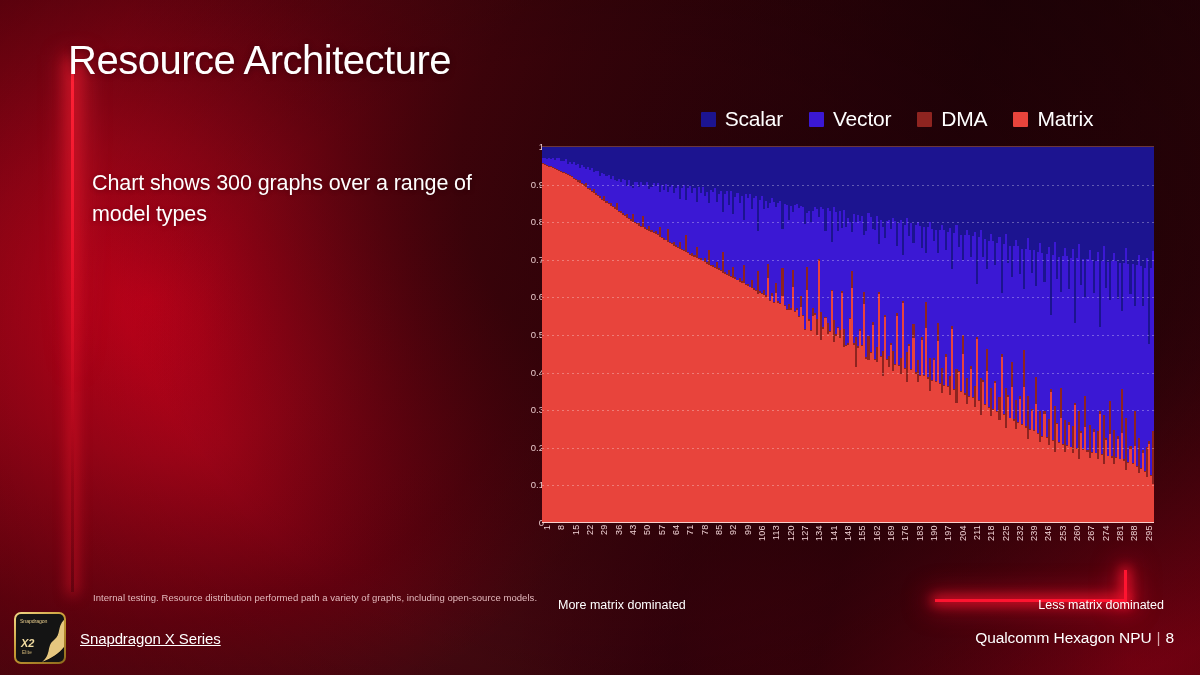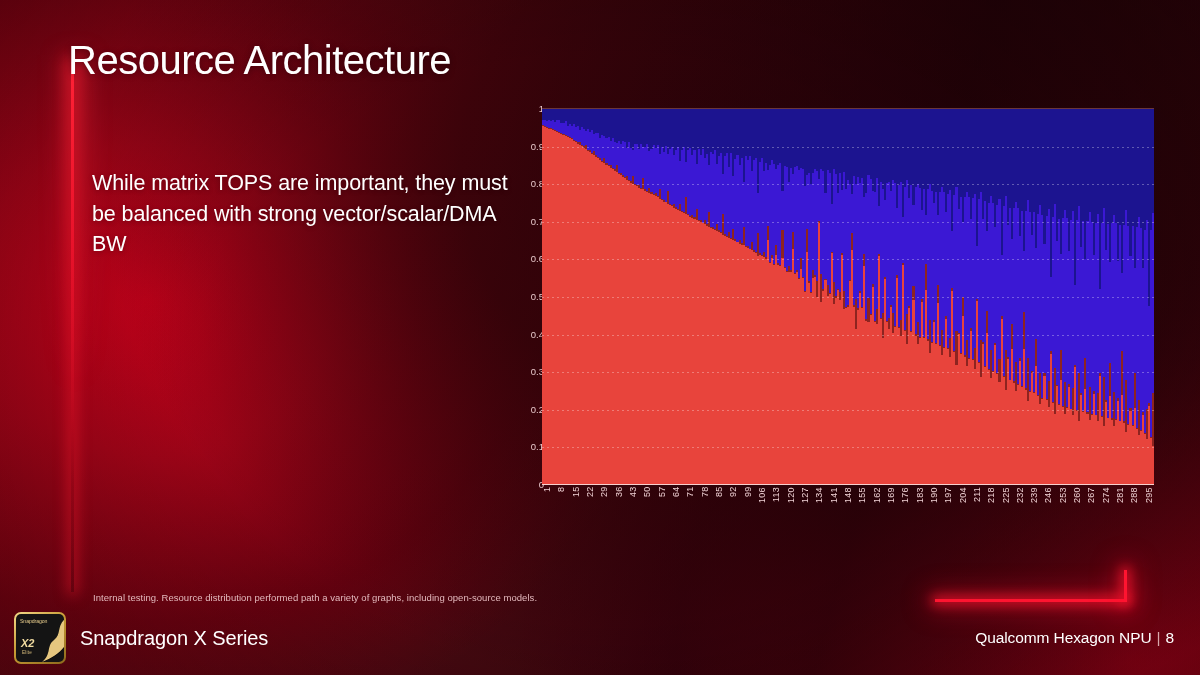--- a/index.html
+++ b/index.html
@@ -76,21 +76,21 @@
 
   
   #footer-left{position:absolute;left:14px;top:612px;display:flex;align-items:center;gap:14px;}
   #logo{width:52px;height:52px;border-radius:7px;background:linear-gradient(145deg,#f3d98a,#c79b35 45%,#8d6a1c);
     padding:2px;box-sizing:border-box;}
   #logo-in{width:100%;height:100%;border-radius:5px;background:#141414;position:relative;overflow:hidden;}
   #logo-txt{position:absolute;left:4px;top:4px;font-size:5.2px;color:#e8cd8c;letter-spacing:-0.1px;}
   #logo-x2{position:absolute;left:5px;top:24px;font-size:11px;color:#f0dba0;font-weight:700;font-style:italic;line-height:1;}
   #logo-elite{position:absolute;left:6px;top:36px;font-size:4.6px;color:#d8bd7c;letter-spacing:0.2px;}
   #logo-swoosh{position:absolute;right:-6px;top:2px;width:34px;height:48px;}
-  #footer-txt1{font-size:20px;color:#fff;letter-spacing:-0.1px;}
+  #footer-txt1{font-size:15px;color:#fff;letter-spacing:-0.1px;text-decoration:underline;}
   #footer-txt2{font-size:15px;color:#fff;font-weight:700;letter-spacing:-0.1px;margin-top:2px;}
   #footer-right{position:absolute;right:26px;top:629px;font-size:15.5px;color:#fff;letter-spacing:-0.1px;}
   #footer-right .sep{color:#d9a9ad;margin:0 5px;}
 </style>
 </head>
 <body>
 
 <div id="bg">
   <div class="bg-base"></div>
   <div class="bg-g1"></div>
@@ -100,27 +100,45 @@
   <div class="bg-vig"></div>
   <div class="edge-left-glow"></div>
   <div class="edge-left"></div>
   <div class="neon-h"></div>
   <div class="neon-v"></div>
 </div>
 
 <div id="title">Resource Architecture</div>
 
 <div id="bullets">
-  <div class="bullet">While matrix TOPS are important, they must be balanced with strong vector/scalar/DMA BW</div>
+  <div class="bullet">Chart shows 300 graphs over a range of model types</div>
 </div>
 
 <div id="footnote">Internal testing. Resource distribution performed path a variety of graphs, including open-source models.</div>
 
 <div id="chart-block">
 
+  <div id="legend">
+    <div class="lg">
+      <span class="lg-sw" id="sw-scalar" style="background: rgb(28, 20, 144);"></span>
+      <span class="lg-tx">Scalar</span>
+    </div>
+    <div class="lg">
+      <span class="lg-sw" id="sw-vector" style="background: rgb(59, 24, 212);"></span>
+      <span class="lg-tx">Vector</span>
+    </div>
+    <div class="lg">
+      <span class="lg-sw" id="sw-dma" style="background: rgb(142, 36, 32);"></span>
+      <span class="lg-tx">DMA</span>
+    </div>
+    <div class="lg">
+      <span class="lg-sw" id="sw-matrix" style="background: rgb(232, 68, 60);"></span>
+      <span class="lg-tx">Matrix</span>
+    </div>
+  </div>
 
   <div id="plot-wrap">
     <div id="yaxis">
         <div class="ytick" style="top: 0px;">1</div>
         <div class="ytick" style="top: 37.6px;">0.9</div>
         <div class="ytick" style="top: 75.2px;">0.8</div>
         <div class="ytick" style="top: 112.8px;">0.7</div>
         <div class="ytick" style="top: 150.4px;">0.6</div>
         <div class="ytick" style="top: 188px;">0.5</div>
         <div class="ytick" style="top: 225.6px;">0.4</div>
@@ -2234,20 +2252,24 @@
         <div class="xt"></div>
         <div class="xt"></div>
         <div class="xt"></div>
         <div class="xt">295</div>
         <div class="xt"></div>
         <div class="xt"></div>
         <div class="xt"></div>
         <div class="xt"></div>
         <div class="xt"></div>
       </div>
+    <div id="axis-notes">
+      <span class="note l">More matrix dominated</span>
+      <span class="note r">Less matrix dominated</span>
+    </div>
   </div>
 </div>
 
 <div id="footer-left">
   <div id="logo">
     <div id="logo-in">
       <div id="logo-txt">Snapdragon</div>
       <div id="logo-x2">X2</div>
       <div id="logo-elite">Elite</div>
       <svg id="logo-swoosh" viewBox="0 0 34 48">

